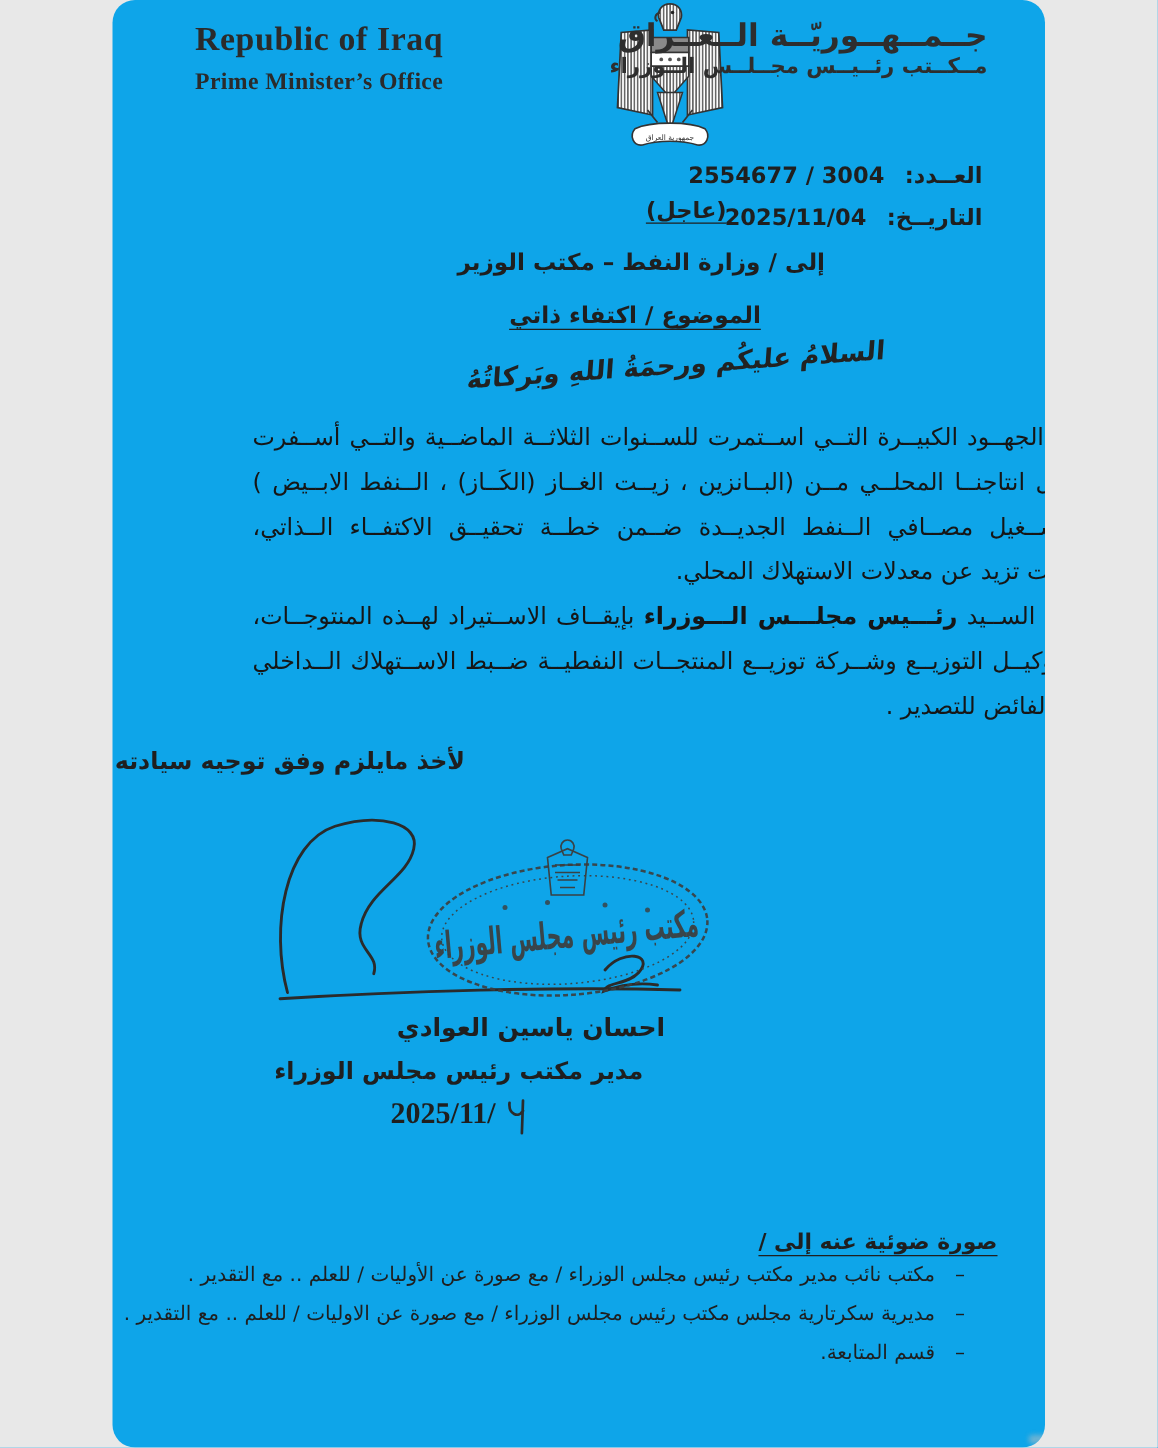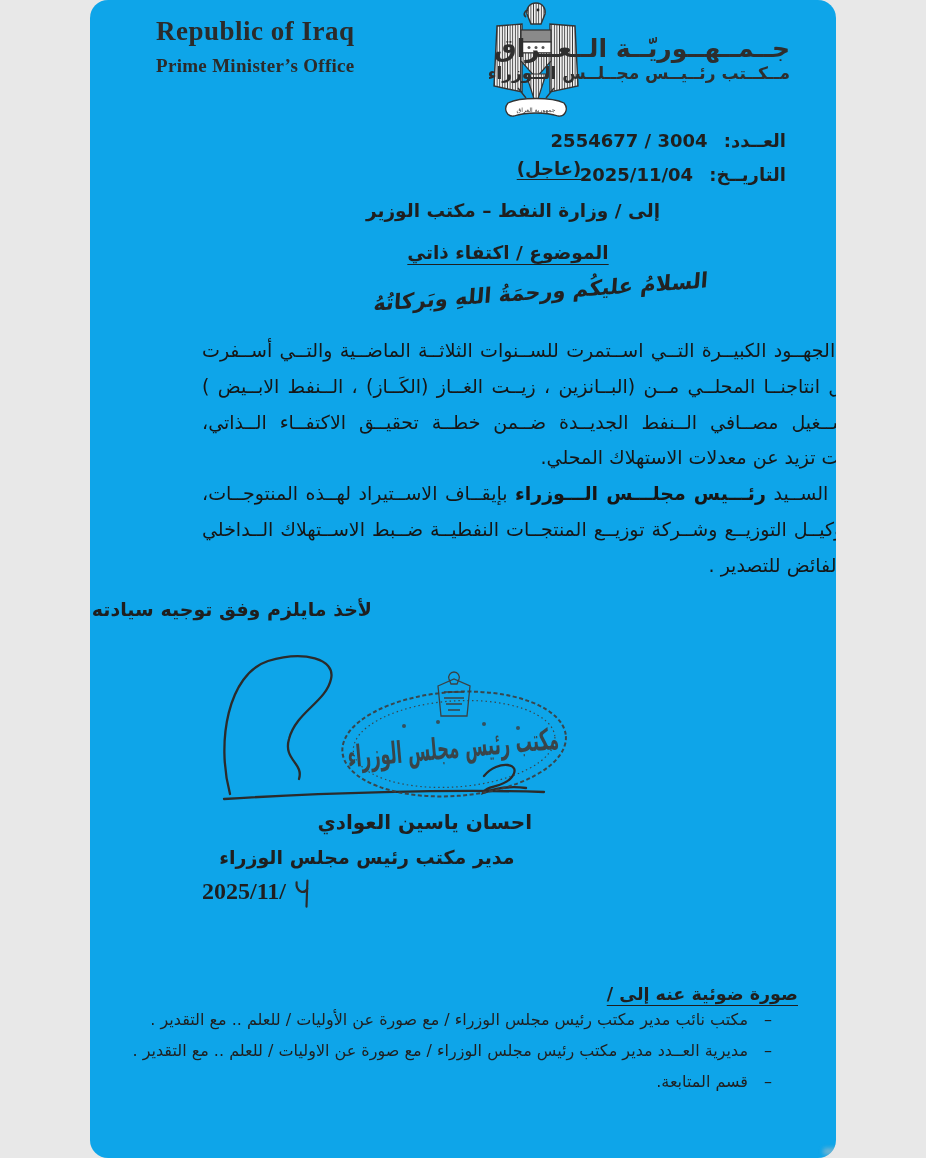--- a/index.html
+++ b/index.html
@@ -9,21 +9,21 @@
     margin:0 auto;
     border-radius:18px;
   }
   .abs{position:absolute;}
   
   .en-block{left:66px;top:16px;width:240px;font-family:"Liberation Serif","DejaVu Serif",serif;color:#2b2b2b;}
   .en-line1{font-size:27px;font-weight:bold;letter-spacing:.5px;}
   .en-line2{font-size:19px;font-weight:bold;margin-top:8px;letter-spacing:.3px;}
   .emblem{left:398px;top:2px;}
   .ar-block{right:46px;top:14px;text-align:right;direction:rtl;color:#2e2e2e;}
-  .ar-line1{font-size:25px;font-weight:bold;margin-top:20px;}
+  .ar-line1{font-size:25px;font-weight:bold;}
   .ar-line2{font-size:17px;font-weight:bold;}
   
   .meta{right:50px;top:124px;direction:rtl;text-align:right;font-weight:bold;font-size:18px;line-height:34px;}
   .meta .lbl{display:inline-block;margin-left:10px;}
   .urgent{left:384px;top:158px;width:150px;text-align:center;font-weight:bold;font-size:18px;
           text-decoration:underline;text-underline-offset:4px;direction:rtl;}
   .to-line{left:0;top:200px;width:846px;text-align:center;direction:rtl;font-weight:bold;font-size:18.5px;}
   .subject{left:0;top:242px;width:836px;text-align:center;direction:rtl;font-weight:bold;font-size:18.5px;
            text-decoration:underline;text-underline-offset:5px;}
   .greeting{right:128px;top:280px;direction:rtl;font-weight:bold;font-size:21px;color:#222;
@@ -33,21 +33,21 @@
   .jline{text-align:justify;text-align-last:justify;white-space:nowrap;}
   .jline.indent{padding-right:26px;}
   .rline{text-align:right;}
   .bold-inline{font-weight:bold;}
   .closing{right:464px;top:598px;direction:rtl;font-weight:bold;font-size:19px;white-space:nowrap;}
   
   .sig-svg{left:110px;top:646px;}
   .stamp-svg{left:244px;top:670px;}
   .sig-name{left:112px;top:810px;width:330px;direction:rtl;font-weight:bold;font-size:20px;}
   .sig-title{left:112px;top:846px;width:330px;text-align:center;direction:rtl;font-weight:bold;font-size:19px;}
-  .sig-date{left:112px;top:878px;width:330px;display:flex;justify-content:flex-start;align-items:flex-start;
+  .sig-date{left:112px;top:878px;width:330px;display:flex;justify-content:center;align-items:flex-start;
             direction:ltr;gap:7px;font-family:"Liberation Serif","DejaVu Serif",serif;font-weight:bold;font-size:24px;}
   
   .cc{right:38px;top:984px;width:860px;direction:rtl;text-align:right;}
   .cc-heading{font-weight:bold;font-size:17.5px;text-decoration:underline;text-underline-offset:5px;margin-bottom:0;}
   .cc-row{display:flex;flex-direction:row;gap:16px;font-size:16px;line-height:31px;padding-right:26px;}
   .cc-dash{flex:0 0 auto;}
   .smudge{left:733px;top:1148px;width:84px;height:7px;background:#bfbfbf;filter:blur(2px);opacity:.55;border-radius:3px;}
   svg text{font-family:"DejaVu Sans",sans-serif;}
 </style>
 </head>
@@ -170,21 +170,21 @@
   </div>
 
   <div class="abs cc">
     <div class="cc-heading">صورة ضوئية عنه إلى /</div>
     <div class="cc-row">
       <span class="cc-dash">–</span>
       <span>مكتب نائب مدير مكتب رئيس مجلس الوزراء / مع صورة عن الأوليات / للعلم .. مع التقدير .</span>
     </div>
     <div class="cc-row">
       <span class="cc-dash">–</span>
-      <span>مديرية العــدد مدير مكتب رئيس مجلس الوزراء / مع صورة عن الاوليات / للعلم .. مع التقدير .</span>
+      <span>مديرية سكرتارية مجلس مكتب رئيس مجلس الوزراء / مع صورة عن الاوليات / للعلم .. مع التقدير .</span>
     </div>
     <div class="cc-row">
       <span class="cc-dash">–</span>
       <span>قسم المتابعة.</span>
     </div>
   </div>
 
   <div class="abs smudge"></div>
 
 </div>

